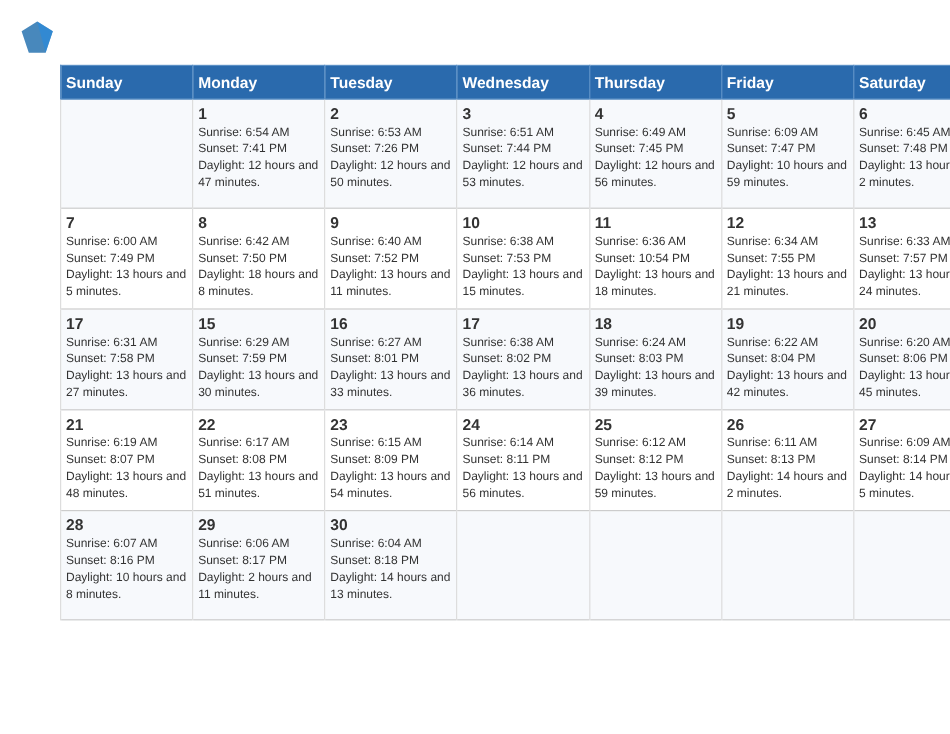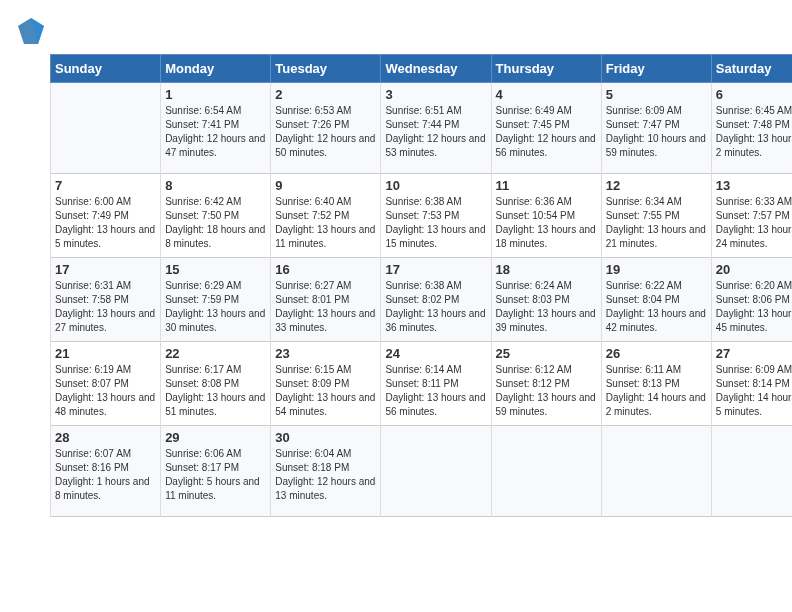--- a/index.html
+++ b/index.html
@@ -359,37 +359,37 @@
           <span>Daylight: 14 hours and 5 minutes.</span>
         </div>
         </td>
       </tr>
       <tr>
         <td>
           <span class="day-number">28</span>
         <div class="cell-content">
           <span>Sunrise: 6:07 AM</span><br>
           <span>Sunset: 8:16 PM</span><br>
-          <span>Daylight: 1 hours and 8 minutes.</span>
+          <span>Daylight: 10 hours and 8 minutes.</span>
         </div>
         </td>
         <td>
           <span class="day-number">29</span>
         <div class="cell-content">
           <span>Sunrise: 6:06 AM</span><br>
           <span>Sunset: 8:17 PM</span><br>
-          <span>Daylight: 5 hours and 11 minutes.</span>
+          <span>Daylight: 2 hours and 11 minutes.</span>
         </div>
         </td>
         <td>
           <span class="day-number">30</span>
         <div class="cell-content">
           <span>Sunrise: 6:04 AM</span><br>
           <span>Sunset: 8:18 PM</span><br>
-          <span>Daylight: 12 hours and 13 minutes.</span>
+          <span>Daylight: 14 hours and 13 minutes.</span>
         </div>
         </td>
         <td>
           <div class="empty-cell"></div>
         </td>
         <td>
           <div class="empty-cell"></div>
         </td>
         <td>
           <div class="empty-cell"></div>

